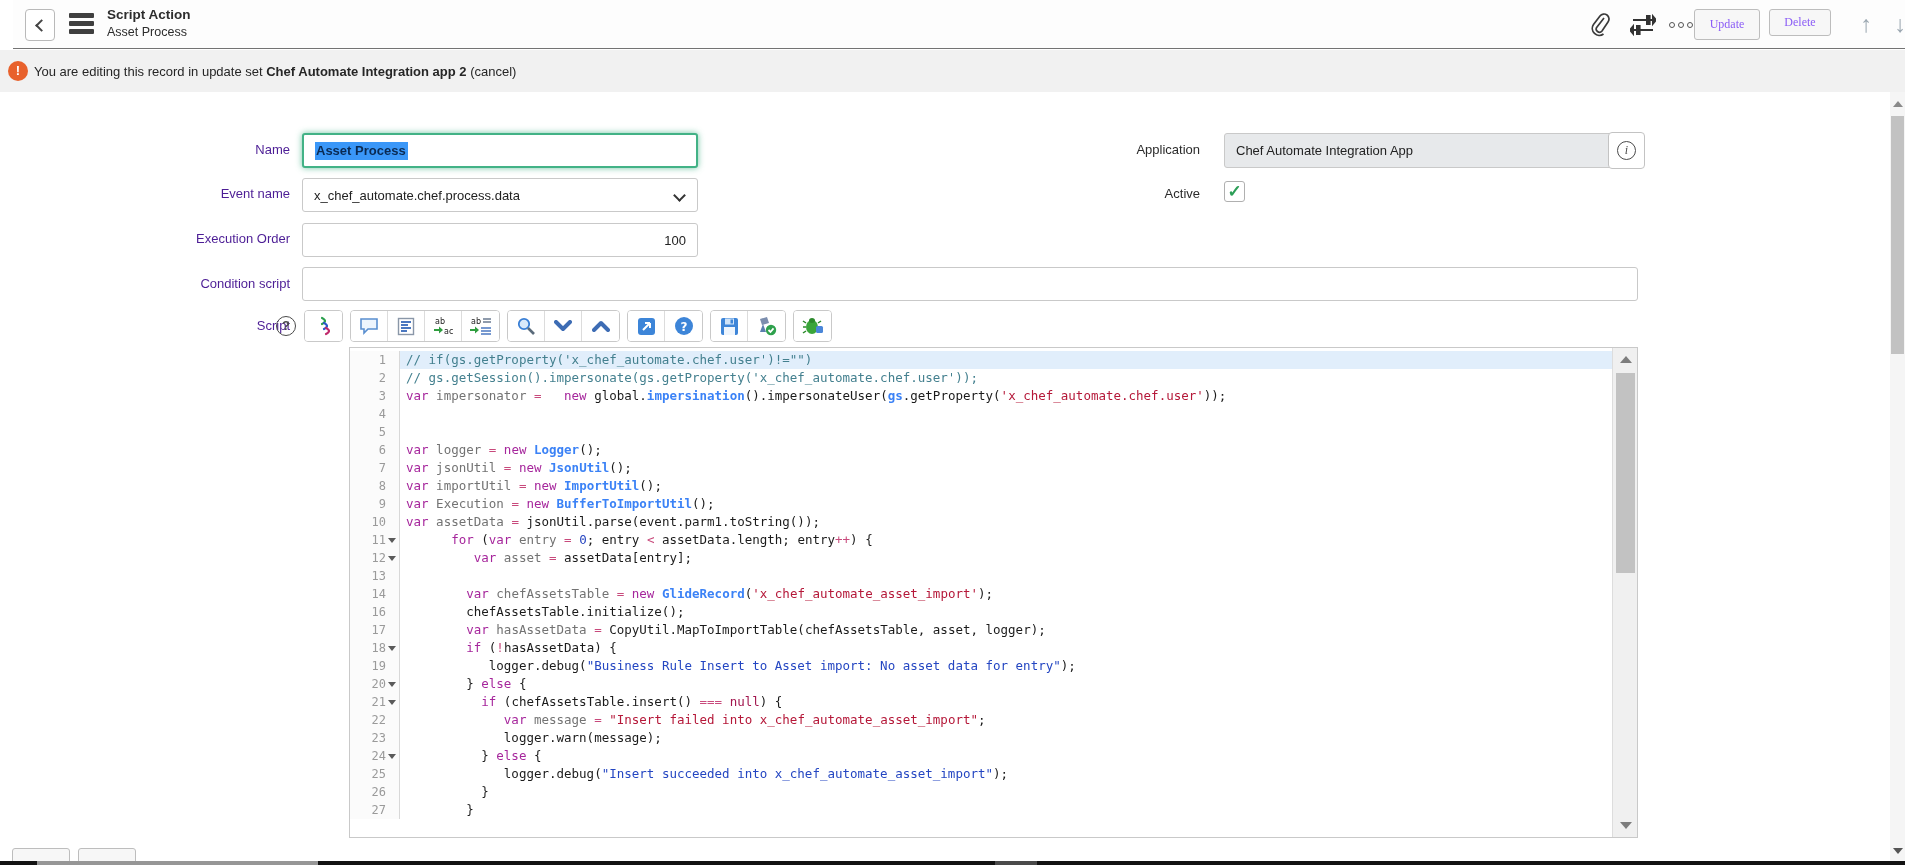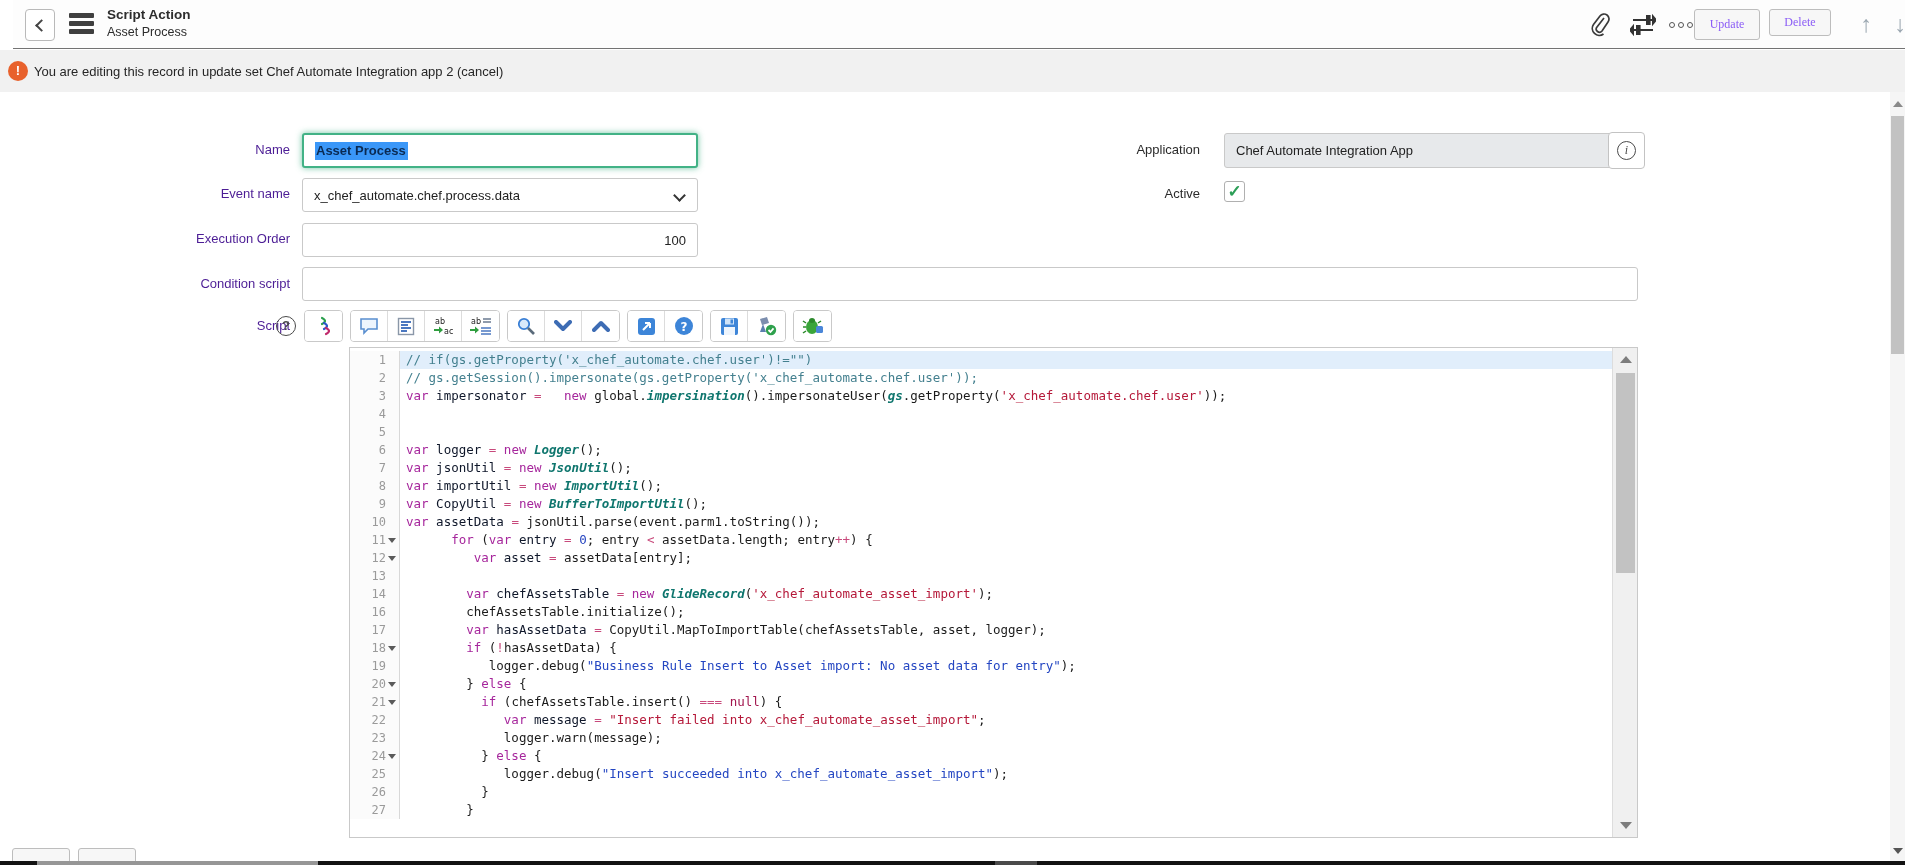--- a/index.html
+++ b/index.html
@@ -33,21 +33,21 @@
   .upd-btn { position:absolute; right:158px; top:9px; width:66px; height:31px; }
   .del-btn { position:absolute; right:87px;  top:9px; width:62px; height:27px; }
   .nav-arrow { position:absolute; top:9px; font-size:23px; color:#9ba7b1; cursor:pointer; line-height:30px; }
   .nav-up { right:46px; } .nav-down { right:12px; }
 
   
   .banner { position:absolute; left:0; top:50px; width:1905px; height:42px; background:#f1f1f1; }
   .warn-ico { position:absolute; left:8px; top:11px; width:20px; height:20px; border-radius:50%;
     background:#e8612c; color:#fff; font-weight:bold; font-size:13px; text-align:center; line-height:20px; }
   .banner-text { position:absolute; left:34px; top:14px; font-size:13px; color:#262626; }
-  .banner-text b { font-weight:normal; }
+  .banner-text b { font-weight:bold; }
   .cancel-link { cursor:pointer; }
 
   
   .f-label { position:absolute; left:0; width:290px; text-align:right; font-size:13px; color:#4c1d95; }
   .r-label { position:absolute; left:1020px; width:180px; text-align:right; font-size:13px; color:#2b2b2b; }
   .field { position:absolute; background:#fff; border:1px solid #c9c9c9; border-radius:3px;
     font-size:13px; color:#222; display:flex; align-items:center; padding:0 11px; }
   .name-field { left:302px; top:133px; width:396px; height:35px;
     border:2px solid #42b286; box-shadow:0 0 6px rgba(66,178,134,.75); }
   .sel-text { background:#3a97f8; color:#0a2a52; font-weight:bold; padding:1px 2px 2px 1px; }
@@ -90,24 +90,24 @@
   .fold { width:12px; display:flex; justify-content:center; }
   .tri { width:0; height:0; border-left:4px solid transparent; border-right:4px solid transparent;
     border-top:5px solid #5a5a5a; display:block; margin-top:1px; }
   .code { flex:1; white-space:pre; font-family:"DejaVu Sans Mono",monospace;
     font-size:12.5px; line-height:18px; color:#1b1b1b; padding-left:6px; }
   .cl.active .code { background:#e1eefb; }
   .tk-p { color:#1b1b1b; }
   .tk-c { color:#44808f; }
   .tk-k { color:#a6269c; }
   .tk-o { color:#c84a7c; }
-  .tk-v { color:#0f172a; }
+  .tk-v { color:#737373; }
   .tk-n { color:#2443c0; }
   .tk-a { color:#a2164e; }
-  .tk-t { color:#0f766e; font-weight:bold; font-style:italic; }
+  .tk-t { color:#3b82f6; font-weight:bold; }
   .tk-s1 { color:#b51839; }
   .tk-s2 { color:#2446c2; }
 
   
   .ed-scroll { position:absolute; right:0; top:0; width:25px; height:100%;
     background:#f0f0f0; border-left:1px solid #ddd; }
   .ed-thumb { position:absolute; left:3px; top:25px; width:19px; height:200px; background:#c2c2c2; }
   .arr-up, .arr-dn { position:absolute; left:7px; width:0; height:0;
     border-left:6px solid transparent; border-right:6px solid transparent; }
   .arr-up { top:8px; border-bottom:7px solid #7d7d7d; }
@@ -390,21 +390,21 @@
             <span class="num">8</span>
             <span class="fold"></span>
           </span>
           <span class="code"><span class="tk-k">var</span><span class="tk-p"> </span><span class="tk-v">importUtil</span><span class="tk-p"> </span><span class="tk-o">=</span><span class="tk-p"> </span><span class="tk-k">new</span><span class="tk-p"> </span><span class="tk-t">ImportUtil</span><span class="tk-p">();</span></span>
         </div>
         <div class="cl">
           <span class="gut">
             <span class="num">9</span>
             <span class="fold"></span>
           </span>
-          <span class="code"><span class="tk-k">var</span><span class="tk-p"> </span><span class="tk-v">CopyUtil</span><span class="tk-p"> </span><span class="tk-o">=</span><span class="tk-p"> </span><span class="tk-k">new</span><span class="tk-p"> </span><span class="tk-t">BufferToImportUtil</span><span class="tk-p">();</span></span>
+          <span class="code"><span class="tk-k">var</span><span class="tk-p"> </span><span class="tk-v">Execution</span><span class="tk-p"> </span><span class="tk-o">=</span><span class="tk-p"> </span><span class="tk-k">new</span><span class="tk-p"> </span><span class="tk-t">BufferToImportUtil</span><span class="tk-p">();</span></span>
         </div>
         <div class="cl">
           <span class="gut">
             <span class="num">10</span>
             <span class="fold"></span>
           </span>
           <span class="code"><span class="tk-k">var</span><span class="tk-p"> </span><span class="tk-v">assetData</span><span class="tk-p"> </span><span class="tk-o">=</span><span class="tk-p"> jsonUtil.parse(event.parm1.toString());</span></span>
         </div>
         <div class="cl">
           <span class="gut">

